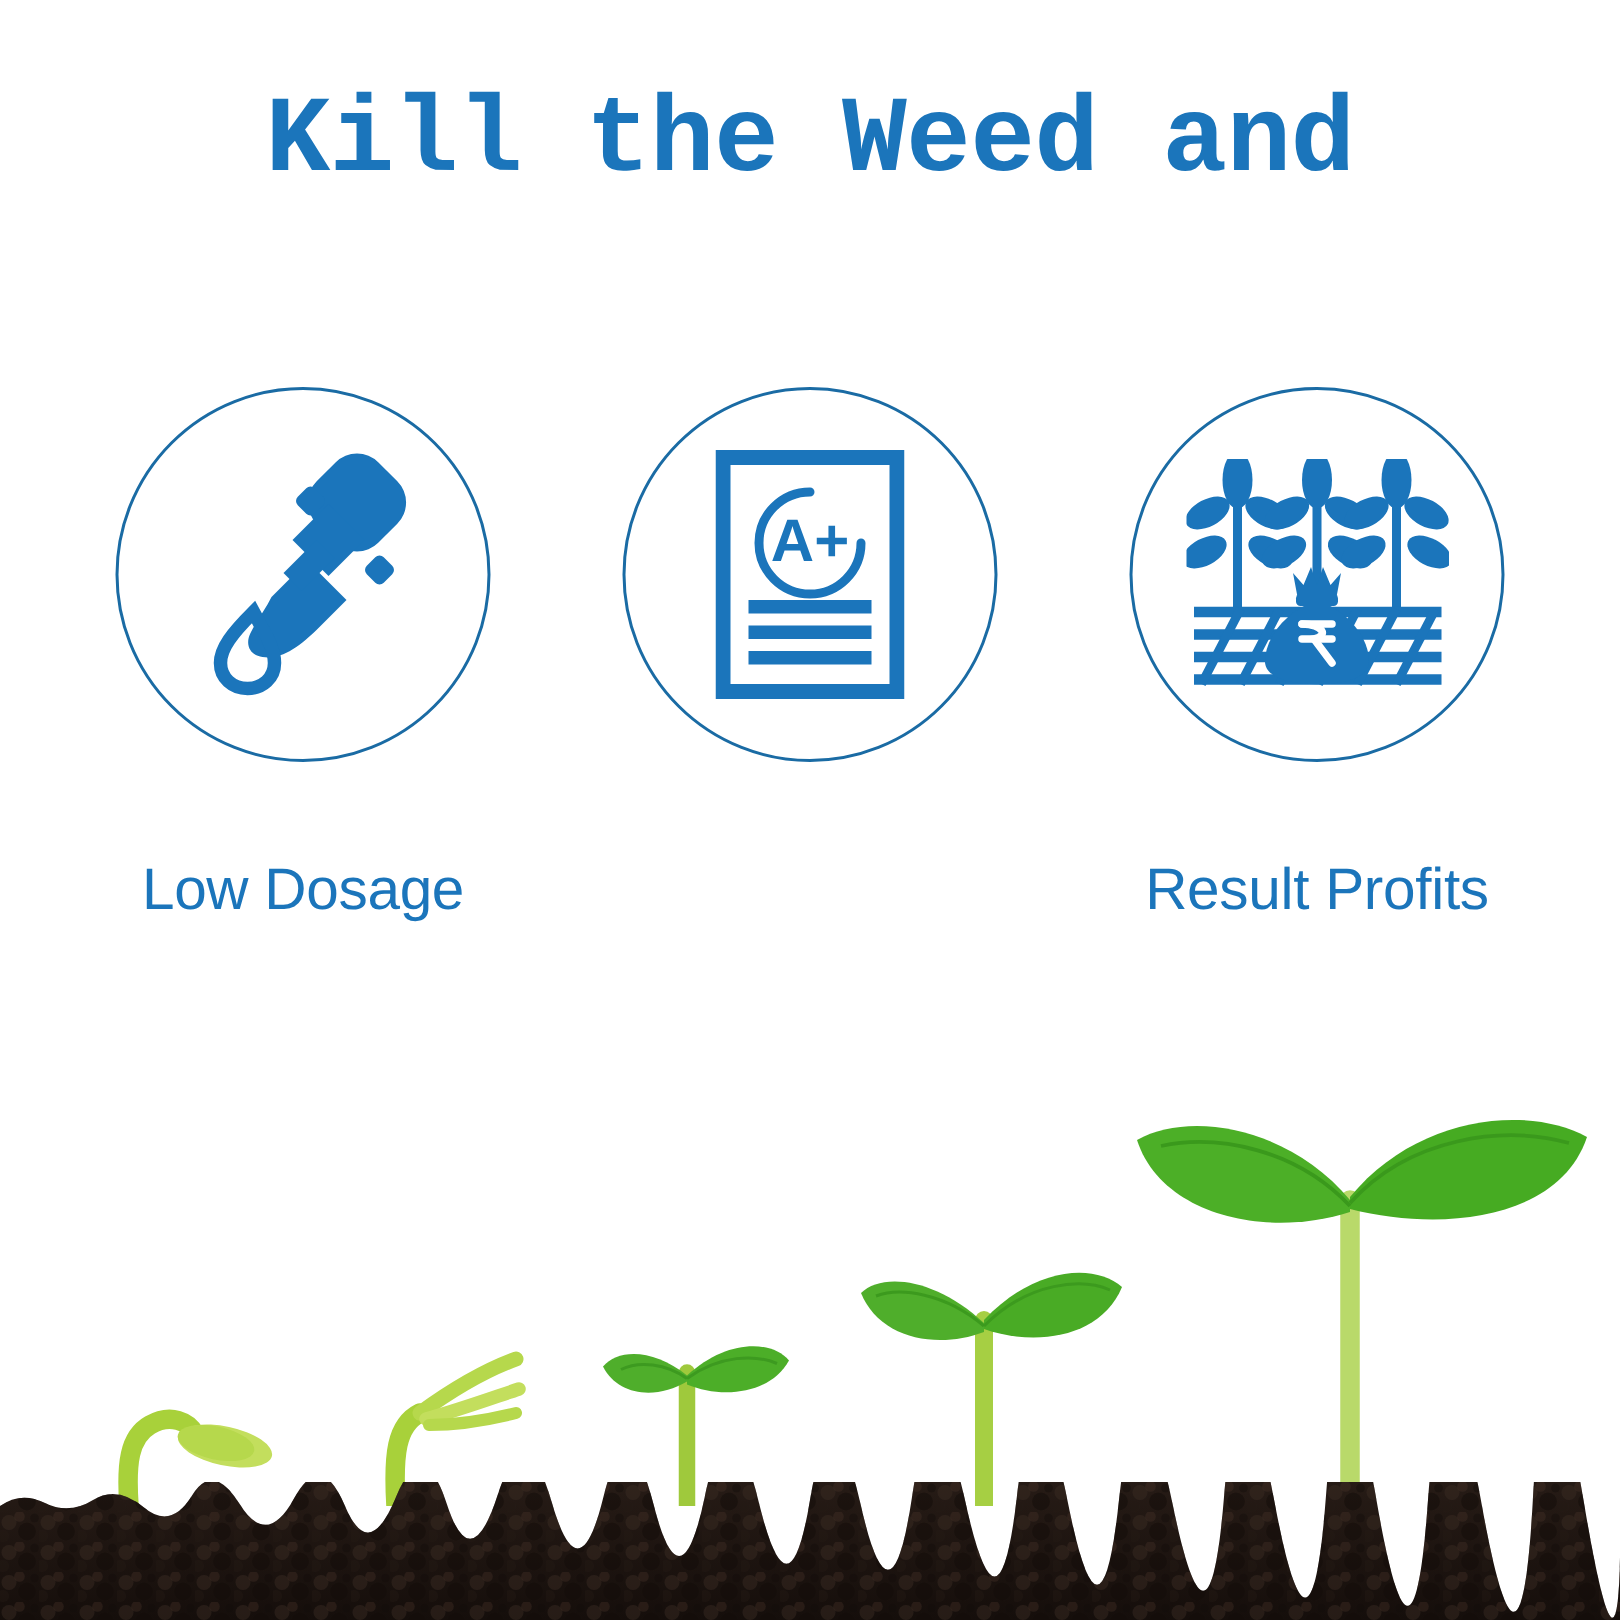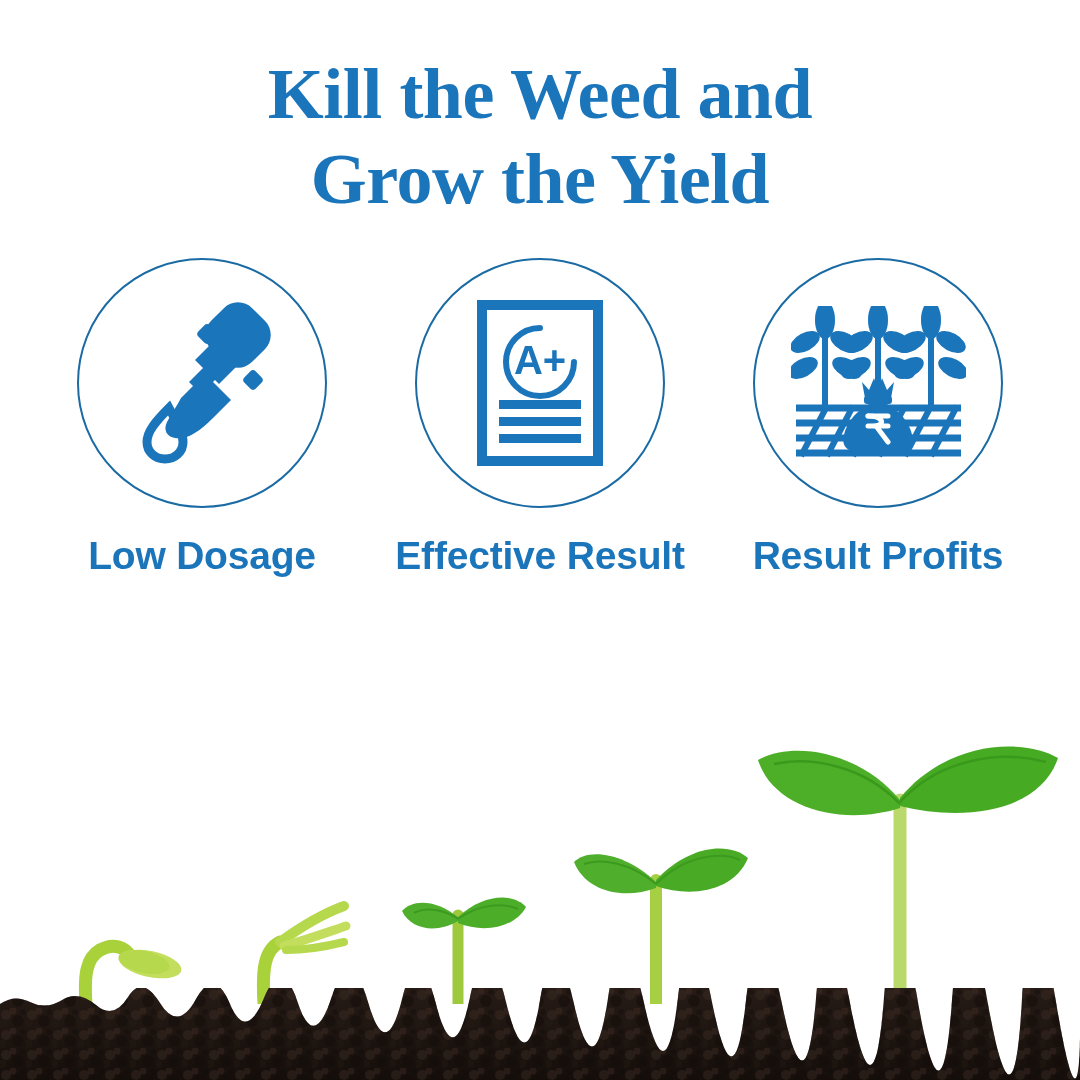--- a/index.html
+++ b/index.html
@@ -20,21 +20,21 @@
   }
 
   
   .headline {
     position: absolute;
     top: 52px;
     left: 0;
     width: 1080px;
     text-align: center;
     color: #1b75bb;
-    font-family: Liberation Serif, serif;
+    font-family: Liberation Mono, monospace;
     font-weight: bold;
     font-size: 72px;
     line-height: 1.18;
     letter-spacing: -0.5px;
   }
   .headline .line {
     display: block;
     white-space: nowrap;
   }
 
@@ -61,24 +61,24 @@
     border-radius: 50%;
     border: 2px solid #1a6ba4;
     box-sizing: border-box;
     display: flex;
     align-items: center;
     justify-content: center;
     background: #ffffff;
   }
   .circle svg { display: block; }
   .feature-label {
-    margin-top: 28px;
+    margin-top: 66px;
     color: #1b75bb;
     font-family: "Liberation Sans", sans-serif;
-    font-weight: bold;
+    font-weight: normal;
     font-size: 39px;
     line-height: 1;
     white-space: nowrap;
     letter-spacing: -0.2px;
   }
 
   
   .photo {
     position: absolute;
     left: 0;
@@ -101,21 +101,20 @@
   }
   .soil svg { display: block; width: 1080px; height: 92px; }
 </style>
 </head>
 <body>
 
 <div class="poster">
 
   <div class="headline">
     <span class="line">Kill the Weed and</span>
-    <span class="line">Grow the Yield</span>
   </div>
 
   <div class="features">
 
     <div class="feature">
       <div class="circle">
         <svg width="150" height="170" viewBox="0 0 150 170">
           <g fill="#1b75bb">
 
             <rect x="82" y="8" width="58" height="58" rx="20" ry="20" transform="rotate(45 111 37)"></rect>
@@ -145,21 +144,20 @@
           <path d="M63 28 A34 34 0 1 0 97 62" fill="none" stroke="#1b75bb" stroke-width="6" stroke-linecap="round"></path>
 
           <text x="63" y="74" text-anchor="middle" font-family="'Liberation Sans', sans-serif" font-weight="bold" font-size="40" fill="#1b75bb">A+</text>
 
           <rect x="22" y="100" width="82" height="9" fill="#1b75bb"></rect>
           <rect x="22" y="117" width="82" height="9" fill="#1b75bb"></rect>
           <rect x="22" y="134" width="82" height="9" fill="#1b75bb"></rect>
           <rect x="22" y="151" width="82" height="0" fill="#1b75bb"></rect>
         </svg>
       </div>
-      <div class="feature-label">Effective Result</div>
     </div>
 
     <div class="feature">
       <div class="circle">
         <svg width="175" height="155" viewBox="0 0 175 155">
           <g fill="#1b75bb">
 
             <g transform="translate(34,0)">
               <rect x="-3" y="18" width="6" height="82"></rect>
               <ellipse cx="0" cy="14" rx="10" ry="19"></ellipse>

